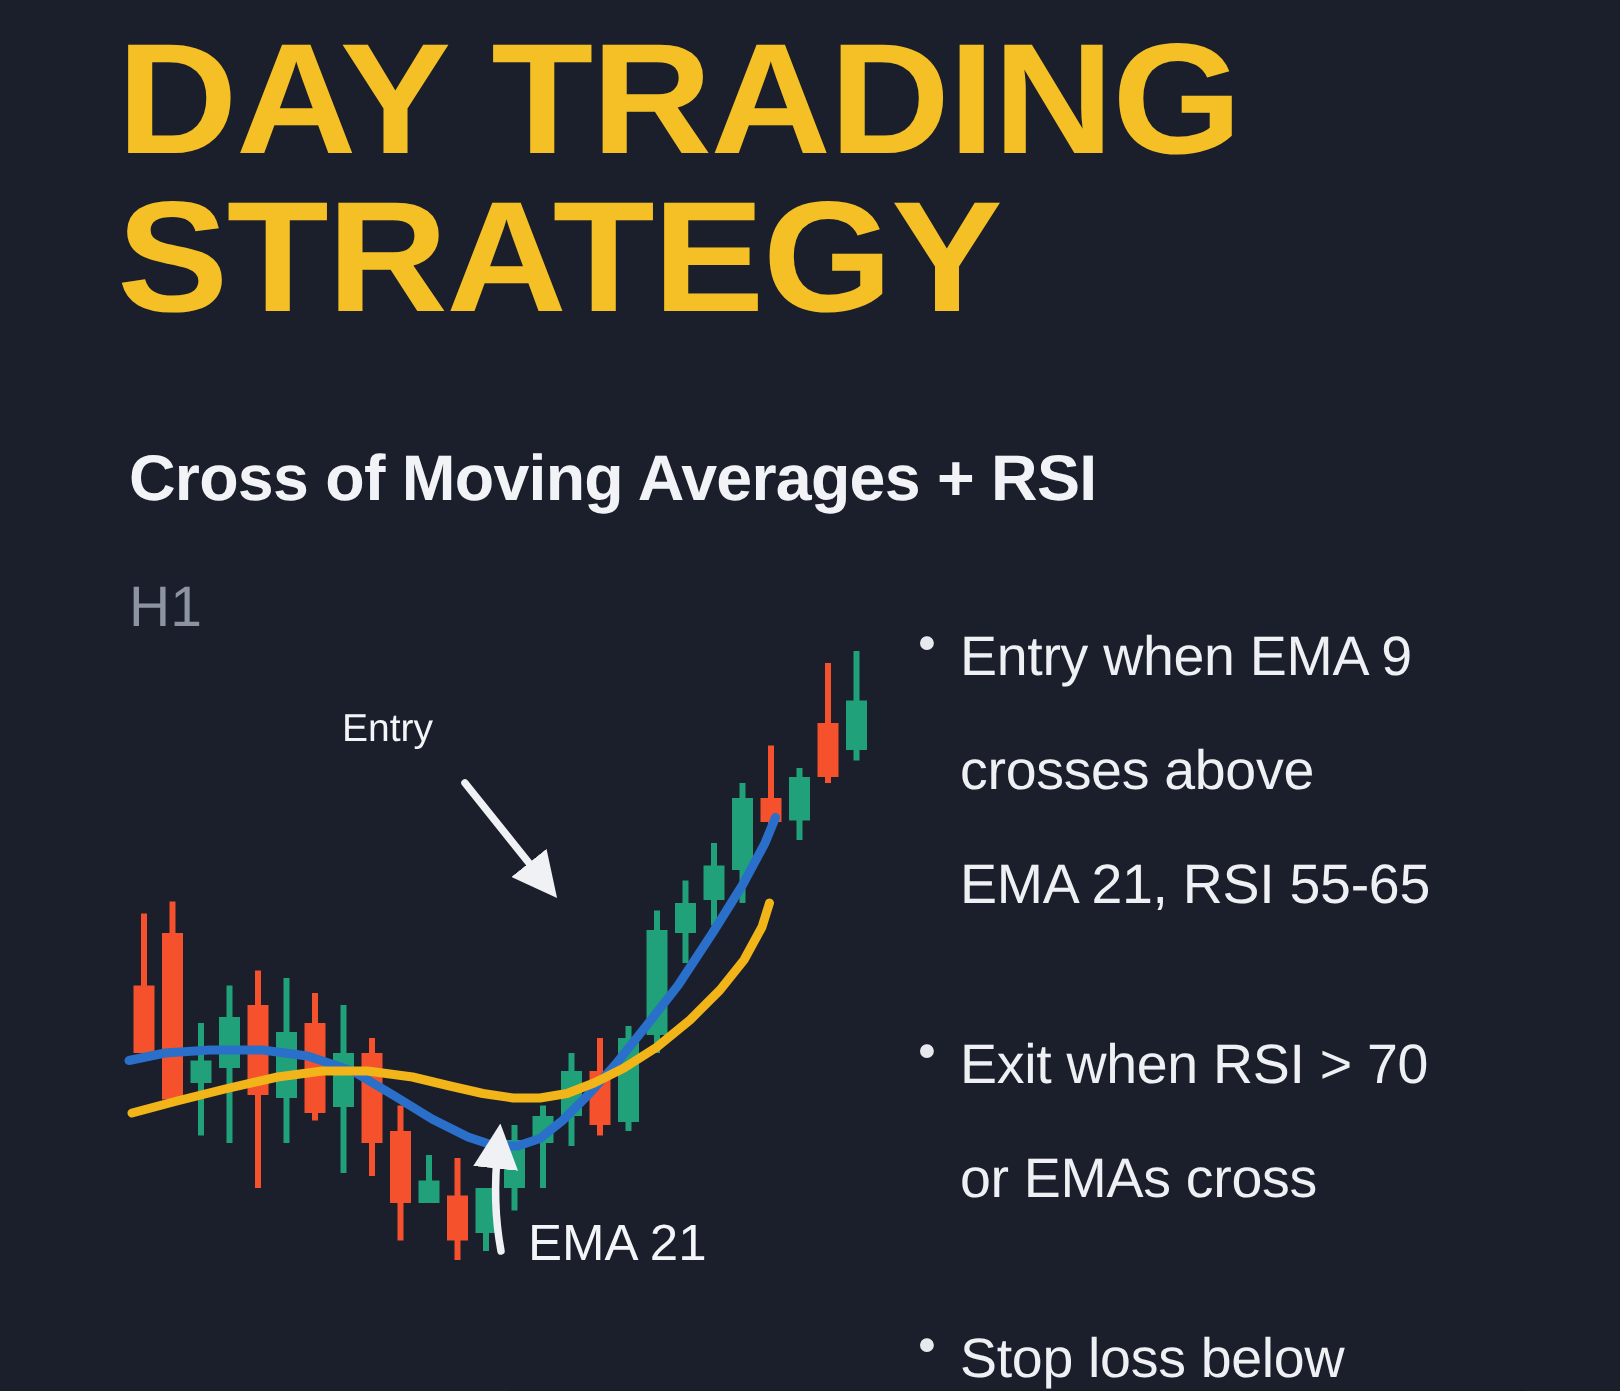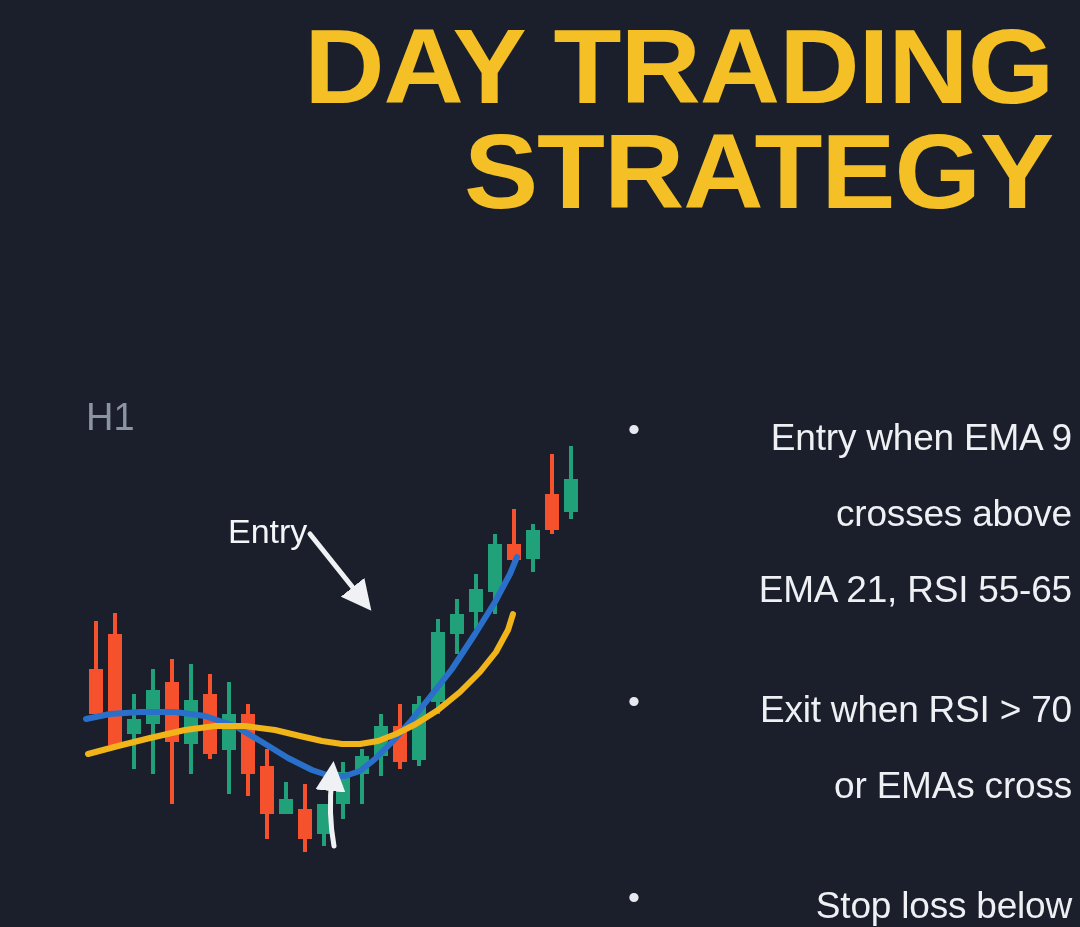--- a/index.html
+++ b/index.html
@@ -5,21 +5,20 @@
   * { margin:0; padding:0; box-sizing:border-box; }
   html, body { background:#12161f; }
   body {
     width:1080px; height:927px;
     font-family:"Liberation Sans", sans-serif;
     overflow:hidden; position:relative;
   }
   #poster {
     position:absolute; inset:0;
     background:#1a1f2b;
-    text-align:right;
   }
 
   
   #title-block { position:absolute; left:78px; top:14px; width:920px; }
   .title-line {
     font-family:"Liberation Sans Narrow","Liberation Sans",sans-serif;
     font-weight:bold;
     font-size:105px;
     line-height:105px;
     letter-spacing:-1px;
@@ -32,28 +31,28 @@
   
   #subtitle {
     position:absolute; left:86px; top:295px;
     font-size:43px; font-weight:bold;
     color:#f2f3f6;
     letter-spacing:-0.5px;
     white-space:nowrap;
   }
 
   
-  #chart-area { position:absolute; left:0; top:384px; width:580px; height:500px;padding-left:44px; }
+  #chart-area { position:absolute; left:0; top:372px; width:580px; height:500px;padding-left:44px; }
   #tf-label {
     position:absolute; left:86px; top:12px;
     font-size:38px; color:#8c93a1; letter-spacing:0px;
   }
   #entry-label {
     position:absolute; left:228px; top:98px;
-    font-size:34px; color:#f4f5f8;margin-top:30px;
+    font-size:26px; color:#f4f5f8;
   }
   #ema-label {
     position:absolute; left:352px; top:438px;
     font-size:34px; color:#f4f5f8;
   }
   #chart-svg { position:absolute; left:0; top:0; }
 
   
   #bullets { position:absolute; left:612px; top:400px; width:460px; }
   .bullet-row { display:flex; margin-bottom:44px; }
@@ -72,24 +71,26 @@
 </head>
 <body>
 
 <div id="poster">
 
   <div id="title-block">
     <div class="title-line">DAY TRADING</div>
     <div class="title-line">STRATEGY</div>
   </div>
 
+  <div id="subtitle">Cross of Moving Averages + RSI</div>
 
   <div id="chart-area">
     <div id="tf-label">H1</div>
     <div id="entry-label">Entry</div>
+    <div id="ema-label">EMA 21</div>
 
     <svg id="chart-svg" width="580" height="500" viewBox="0 370 580 500">
       <g id="candles-group">
           <rect x="94" y="607" width="4" height="93" fill="#f4512c"></rect>
           <rect x="89" y="655" width="14" height="45" fill="#f4512c"></rect>
           <rect x="113" y="599" width="4" height="132" fill="#f4512c"></rect>
           <rect x="108" y="620" width="14" height="111" fill="#f4512c"></rect>
           <rect x="132" y="680" width="4" height="75" fill="#21a179"></rect>
           <rect x="127" y="705" width="14" height="15" fill="#21a179"></rect>
           <rect x="151" y="655" width="4" height="105" fill="#21a179"></rect>

